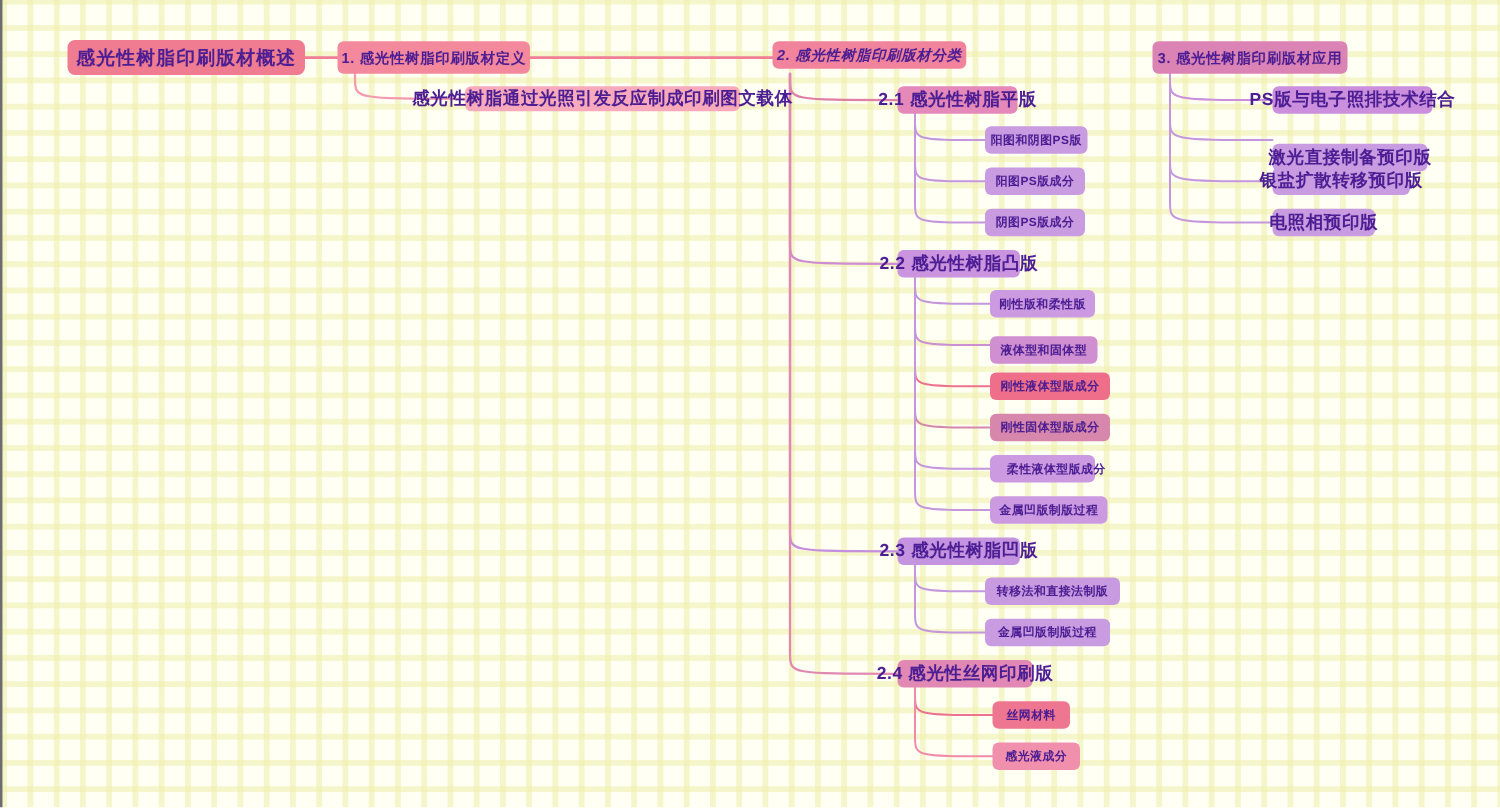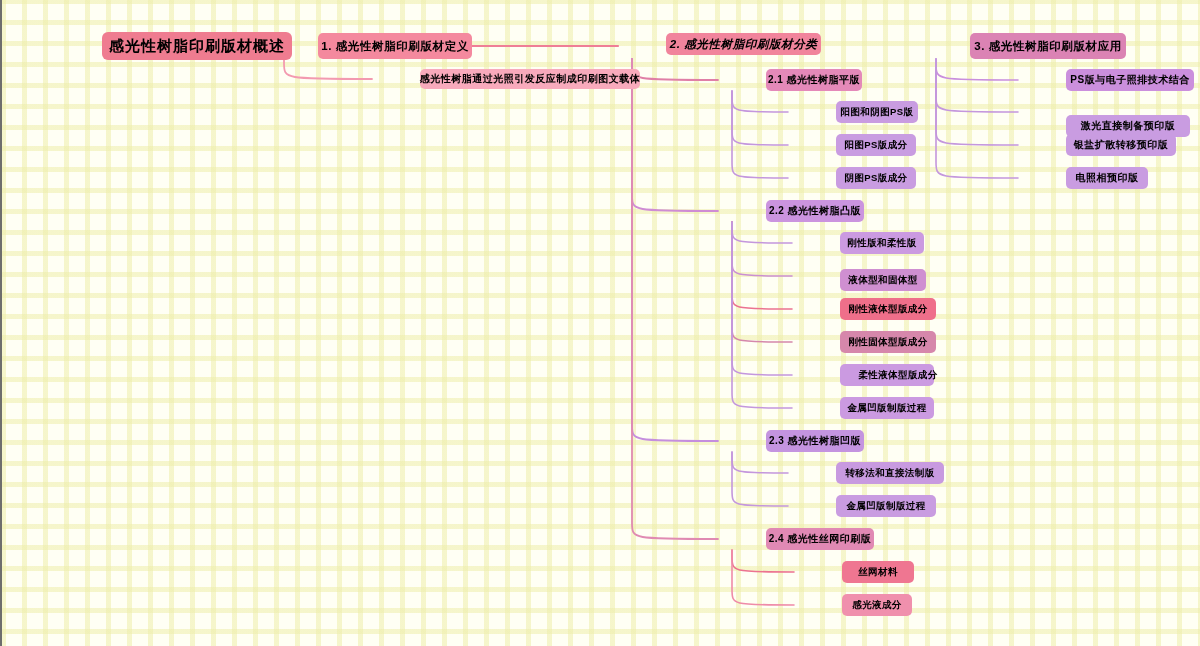--- a/index.html
+++ b/index.html
@@ -22,35 +22,34 @@
     background-position:-1px -1px;
   }
   #edges{position:absolute;left:0;top:0;width:1200px;height:646px;pointer-events:none;}
   .node{
     position:absolute;
     box-sizing:border-box;
     display:flex;
     align-items:center;
     justify-content:center;
     white-space:nowrap;
-    color:#000000;
+    color:#4c1d95;
     border-radius:5px;
     letter-spacing:0.2px;
     font-weight:bold;
     text-shadow:0 0 1px rgba(0,0,0,0.08);
-    margin-left:48px;
   }
   .n-root{
     font-size:15px;
     border-radius:6px;
     padding:0 14px;
     letter-spacing:1px;
   }
   .n-l1{ font-size:11.5px; padding:0 11px; letter-spacing:0.6px;}
-  .n-l2{ font-size:10px;   padding:0 10px; letter-spacing:0.5px;}
+  .n-l2{ font-size:14px;   padding:0 10px; letter-spacing:0.5px;}
   .n-l3{ font-size:9.5px;  padding:0 10px; letter-spacing:0.4px;}
 </style>
 </head>
 <body>
 
 <div id="canvas">
   <svg id="edges" viewBox="0 0 1200 646" width="1200" height="646">
       <path d="M 242 46 L 268 46" fill="none" stroke="#ef7e96" stroke-width="2.2" stroke-linecap="round"></path>
       <path d="M 282 59 L 282 63 C 282 79, 282 79, 370 79" fill="none" stroke="#f39ab0" stroke-width="1.8" stroke-linecap="round"></path>
       <path d="M 422 46 L 616 46" fill="none" stroke="#ef7e96" stroke-width="2.2" stroke-linecap="round"></path>
@@ -83,27 +82,27 @@
       <div class="node n-l1" style="left: 616px; top: 33px; width: 155px; height: 22px; background: rgb(241, 132, 156); font-style: italic;">2. 感光性树脂印刷版材分类</div>
       <div class="node n-l2" style="left: 716px; top: 69px; width: 96px; height: 22px; background: rgb(228, 137, 185);">2.1 感光性树脂平版</div>
       <div class="node n-l3" style="left: 786px; top: 101px; width: 82px; height: 22px; background: rgb(201, 156, 225);">阳图和阴图PS版</div>
       <div class="node n-l3" style="left: 786px; top: 134px; width: 80px; height: 22px; background: rgb(201, 156, 225);">阳图PS版成分</div>
       <div class="node n-l3" style="left: 786px; top: 167px; width: 80px; height: 22px; background: rgb(201, 156, 225);">阴图PS版成分</div>
       <div class="node n-l2" style="left: 716px; top: 200px; width: 98px; height: 22px; background: rgb(203, 148, 223);">2.2 感光性树脂凸版</div>
       <div class="node n-l3" style="left: 790px; top: 232px; width: 84px; height: 22px; background: rgb(203, 154, 225);">刚性版和柔性版</div>
       <div class="node n-l3" style="left: 790px; top: 269px; width: 86px; height: 22px; background: rgb(207, 143, 209);">液体型和固体型</div>
       <div class="node n-l3" style="left: 790px; top: 298px; width: 96px; height: 22px; background: rgb(239, 111, 138);">刚性液体型版成分</div>
       <div class="node n-l3" style="left: 790px; top: 331px; width: 96px; height: 22px; background: rgb(214, 135, 171);">刚性固体型版成分</div>
-      <div class="node n-l3" style="left: 790px; top: 364px; width: 94px; height: 22px; background: rgb(203, 154, 225); padding-left: 32px;">柔性液体型版成分</div>
+      <div class="node n-l3" style="left: 790px; top: 364px; width: 84px; height: 22px; background: rgb(203, 154, 225); padding-left: 32px;">柔性液体型版成分</div>
       <div class="node n-l3" style="left: 790px; top: 397px; width: 94px; height: 22px; background: rgb(203, 154, 225);">金属凹版制版过程</div>
       <div class="node n-l2" style="left: 716px; top: 430px; width: 98px; height: 22px; background: rgb(196, 148, 224);">2.3 感光性树脂凹版</div>
       <div class="node n-l3" style="left: 786px; top: 462px; width: 108px; height: 22px; background: rgb(200, 154, 224);">转移法和直接法制版</div>
       <div class="node n-l3" style="left: 786px; top: 495px; width: 100px; height: 22px; background: rgb(201, 156, 225);">金属凹版制版过程</div>
       <div class="node n-l2" style="left: 716px; top: 528px; width: 108px; height: 22px; background: rgb(225, 137, 180);">2.4 感光性丝网印刷版</div>
-      <div class="node n-l3" style="left: 792px; top: 561px; width: 72px; height: 22px; background: rgb(239, 118, 145);">丝网材料</div>
+      <div class="node n-l3" style="left: 792px; top: 561px; width: 62px; height: 22px; background: rgb(239, 118, 145);">丝网材料</div>
       <div class="node n-l3" style="left: 792px; top: 594px; width: 70px; height: 22px; background: rgb(240, 144, 173);">感光液成分</div>
       <div class="node n-l1" style="left: 920px; top: 33px; width: 156px; height: 26px; background: rgb(219, 131, 180); text-align: right;">3. 感光性树脂印刷版材应用</div>
       <div class="node n-l2" style="left: 1016px; top: 69px; width: 128px; height: 22px; background: rgb(203, 143, 221);">PS版与电子照排技术结合</div>
       <div class="node n-l2" style="left: 1016px; top: 115px; width: 124px; height: 22px; background: rgb(201, 156, 225); text-align: right;">激光直接制备预印版</div>
       <div class="node n-l2" style="left: 1016px; top: 134px; width: 110px; height: 22px; background: rgb(201, 156, 225);">银盐扩散转移预印版</div>
       <div class="node n-l2" style="left: 1016px; top: 167px; width: 82px; height: 22px; background: rgb(201, 156, 225);">电照相预印版</div>
     </div>
 </div>
 
 </body></html>

